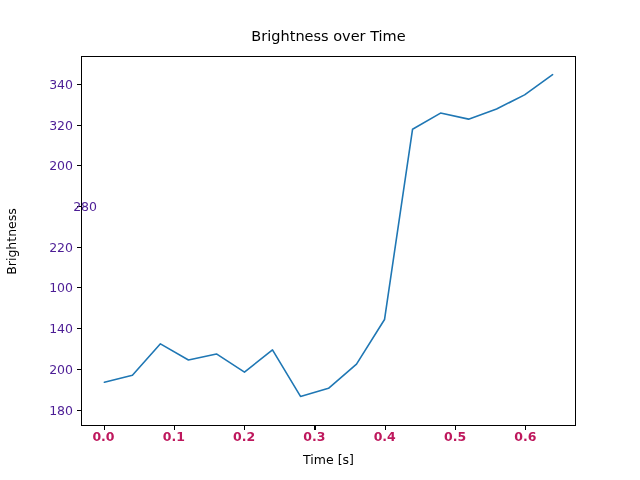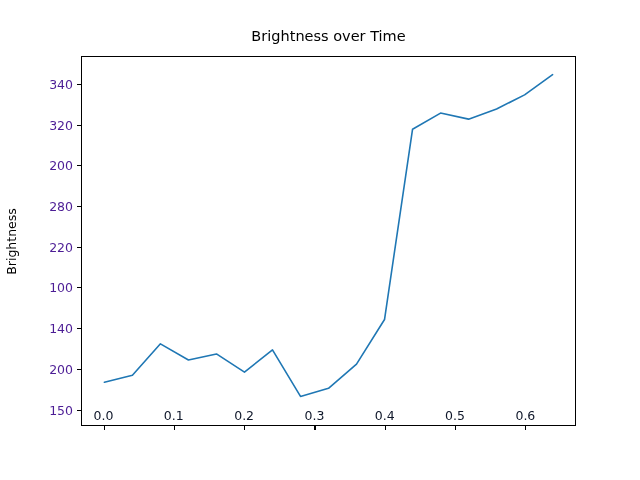--- a/index.html
+++ b/index.html
@@ -56,25 +56,26 @@
   }
   .tick-y {
     position: absolute;
     height: 1.1px;
     width: 4px;
     background: #000000;
     left: 77px;
   }
   .ticklabel-x {
     position: absolute;
-    top: 408px;
+    top: 429px;
     font-size: 12.5px;
-    color: #0f172a;
+    color: #be185d;
     transform: translateX(-50%);
     white-space: nowrap;
+    font-weight: bold;
   }
   .ticklabel-y {
     position: absolute;
     left: 73px;
     font-size: 12.5px;
     color: #4c1d95;
     transform: translateY(-50%);
     text-align: right;
     white-space: nowrap;
   }
@@ -133,53 +134,54 @@
       <div class="tick-x" style="left: 384.75px;"></div>
       <div class="ticklabel-x" style="left: 384.75px; text-align: right;">0.4</div>
       <div class="tick-x" style="left: 455.062px;"></div>
       <div class="ticklabel-x" style="left: 455.062px;">0.5</div>
       <div class="tick-x" style="left: 525.375px;"></div>
       <div class="ticklabel-x" style="left: 525.375px;">0.6</div>
     </div>
   <div id="ticks-y">
       <div class="tick-y" style="top: 409.515px;"></div>
       <div class="ticklabel-y" style="top: 409.515px;">
-        <span>150</span>
+        <span>180</span>
       </div>
       <div class="tick-y" style="top: 368.811px;"></div>
       <div class="ticklabel-y" style="top: 368.811px;">
         <span>200</span>
       </div>
       <div class="tick-y" style="top: 328.107px;"></div>
       <div class="ticklabel-y" style="top: 328.107px;">
         <span>140</span>
       </div>
       <div class="tick-y" style="top: 287.403px;"></div>
       <div class="ticklabel-y" style="top: 287.403px;">
         <span>100</span>
       </div>
       <div class="tick-y" style="top: 246.699px;"></div>
       <div class="ticklabel-y" style="top: 246.699px;">
         <span>220</span>
       </div>
       <div class="tick-y" style="top: 205.994px;"></div>
-      <div class="ticklabel-y" style="top: 205.994px;">
+      <div class="ticklabel-y" style="top: 205.994px; margin-left: 24px;">
         <span>280</span>
       </div>
       <div class="tick-y" style="top: 165.29px;"></div>
       <div class="ticklabel-y" style="top: 165.29px;">
         <span>200</span>
       </div>
       <div class="tick-y" style="top: 124.586px;"></div>
       <div class="ticklabel-y" style="top: 124.586px;">
         <span>320</span>
       </div>
       <div class="tick-y" style="top: 83.8823px;"></div>
       <div class="ticklabel-y" style="top: 83.8823px;">
         <span>340</span>
       </div>
     </div>
 
+  <div id="xlabel">Time [s]</div>
   <div id="ylabel">
       <span>Brightness</span>
     </div>
 
 </div>
 
 </body></html>

